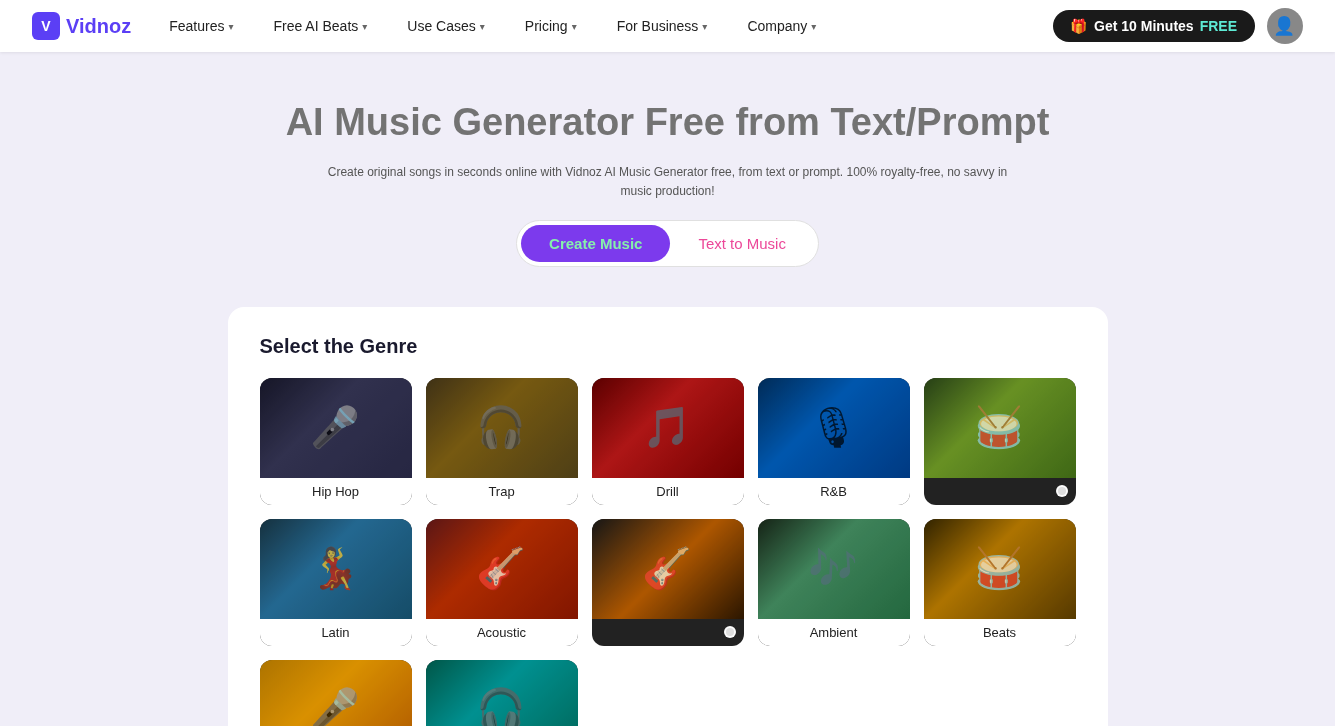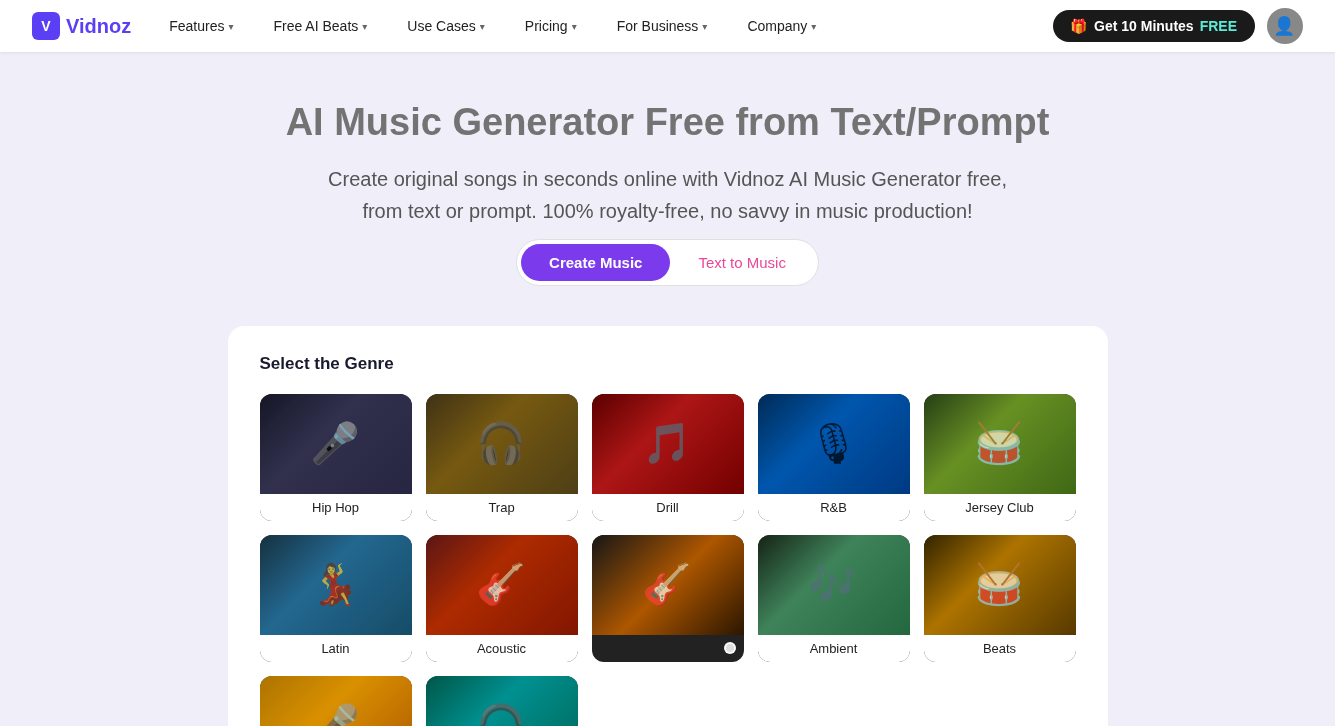--- a/index.html
+++ b/index.html
@@ -102,40 +102,40 @@
       padding: 48px 20px 24px;
     }
     .hero-title {
       font-size: 38px;
       font-weight: 800;
       color: #737373;
       margin-bottom: 17px;
       line-height: 1.2;
     }
     .hero-sub {
-      font-size: 20px;
+      font-size: 12px;
       color: #555;
       max-width: 680px;
-      margin: 0 auto 12px;
+      margin: 0 auto 19px;
       line-height: 1.6;
     }
     .hero-buttons {
       display: flex;
       justify-content: center;
       gap: 0;
       background: #fff;
       border-radius: 30px;
       padding: 4px;
       width: fit-content;
       margin: 0 auto;
       border: 1px solid #e0e0e0;
     }
     .btn-primary {
       background: #7c3aed;
-      color: #ffffff;
+      color: #86efac;
       border: none;
       border-radius: 24px;
       padding: 10px 28px;
       font-size: 15px;
       font-weight: 600;
       cursor: pointer;
     }
     .btn-secondary {
       background: transparent;
       color: #ec4899;
@@ -150,21 +150,21 @@
     
     .genre-section {
       background: #fff;
       border-radius: 16px;
       margin: 16px auto;
       padding: 28px 32px;
       width: 880px;
       max-width: 95%;
     }
     .section-title {
-      font-size: 17px;
+      font-size: 20px;
       font-weight: 700;
       color: #1a1a2e;
       margin-bottom: 20px;
     }
     .genre-grid {
       display: grid;
       grid-template-columns: repeat(5, 1fr);
       gap: 14px;
     }
     .genre-card {
@@ -308,21 +308,20 @@
       <span style="font-size:40px;z-index:1;position:relative;opacity:0.7">🎙</span>
     </div>
     <div class="radio-dot"></div>
     <div class="genre-label">R&amp;B</div>
   </div>
       <div class="genre-card">
     <div class="genre-img-bg genre-jersey">
       <span style="font-size:40px;z-index:1;position:relative;opacity:0.7">🥁</span>
     </div>
     <div class="radio-dot"></div>
-    <div class="genre-label">Jersey Club</div>
   </div>
       <div class="genre-card">
     <div class="genre-img-bg genre-latin">
       <span style="font-size:40px;z-index:1;position:relative;opacity:0.7">💃</span>
     </div>
     <div class="radio-dot"></div>
     <div class="genre-label">Latin</div>
   </div>
       <div class="genre-card">
     <div class="genre-img-bg genre-acoustic">

